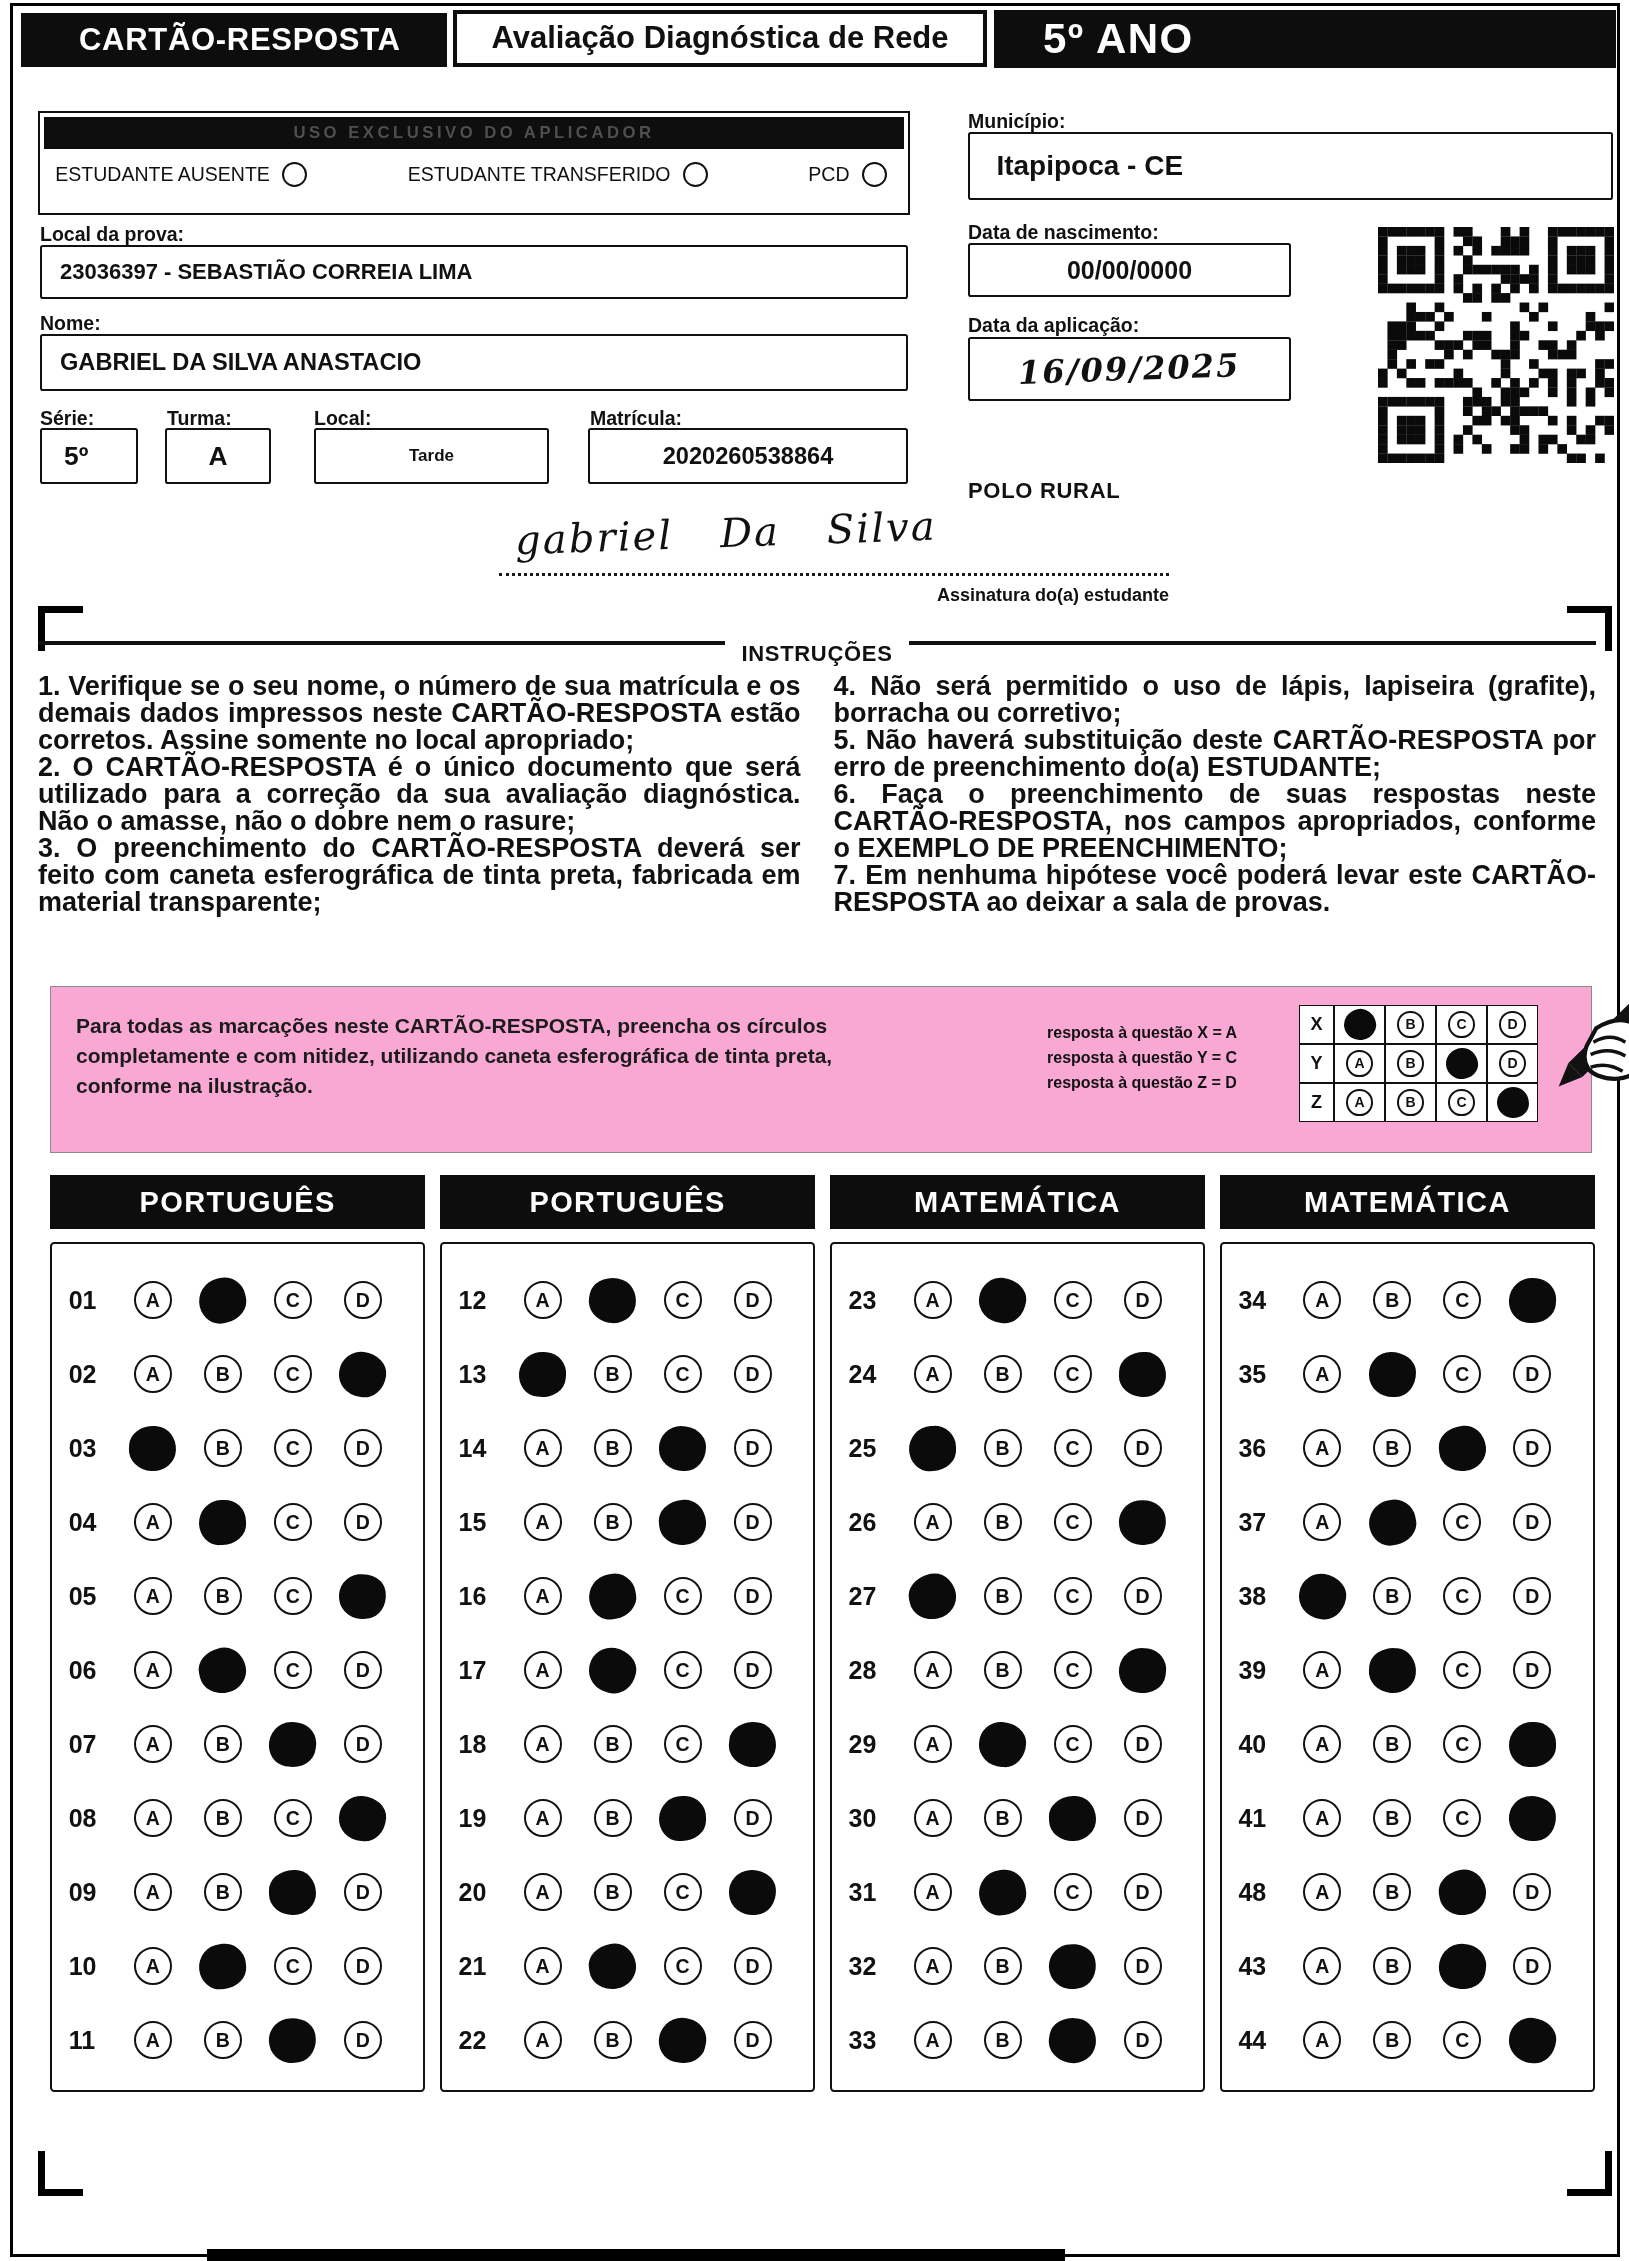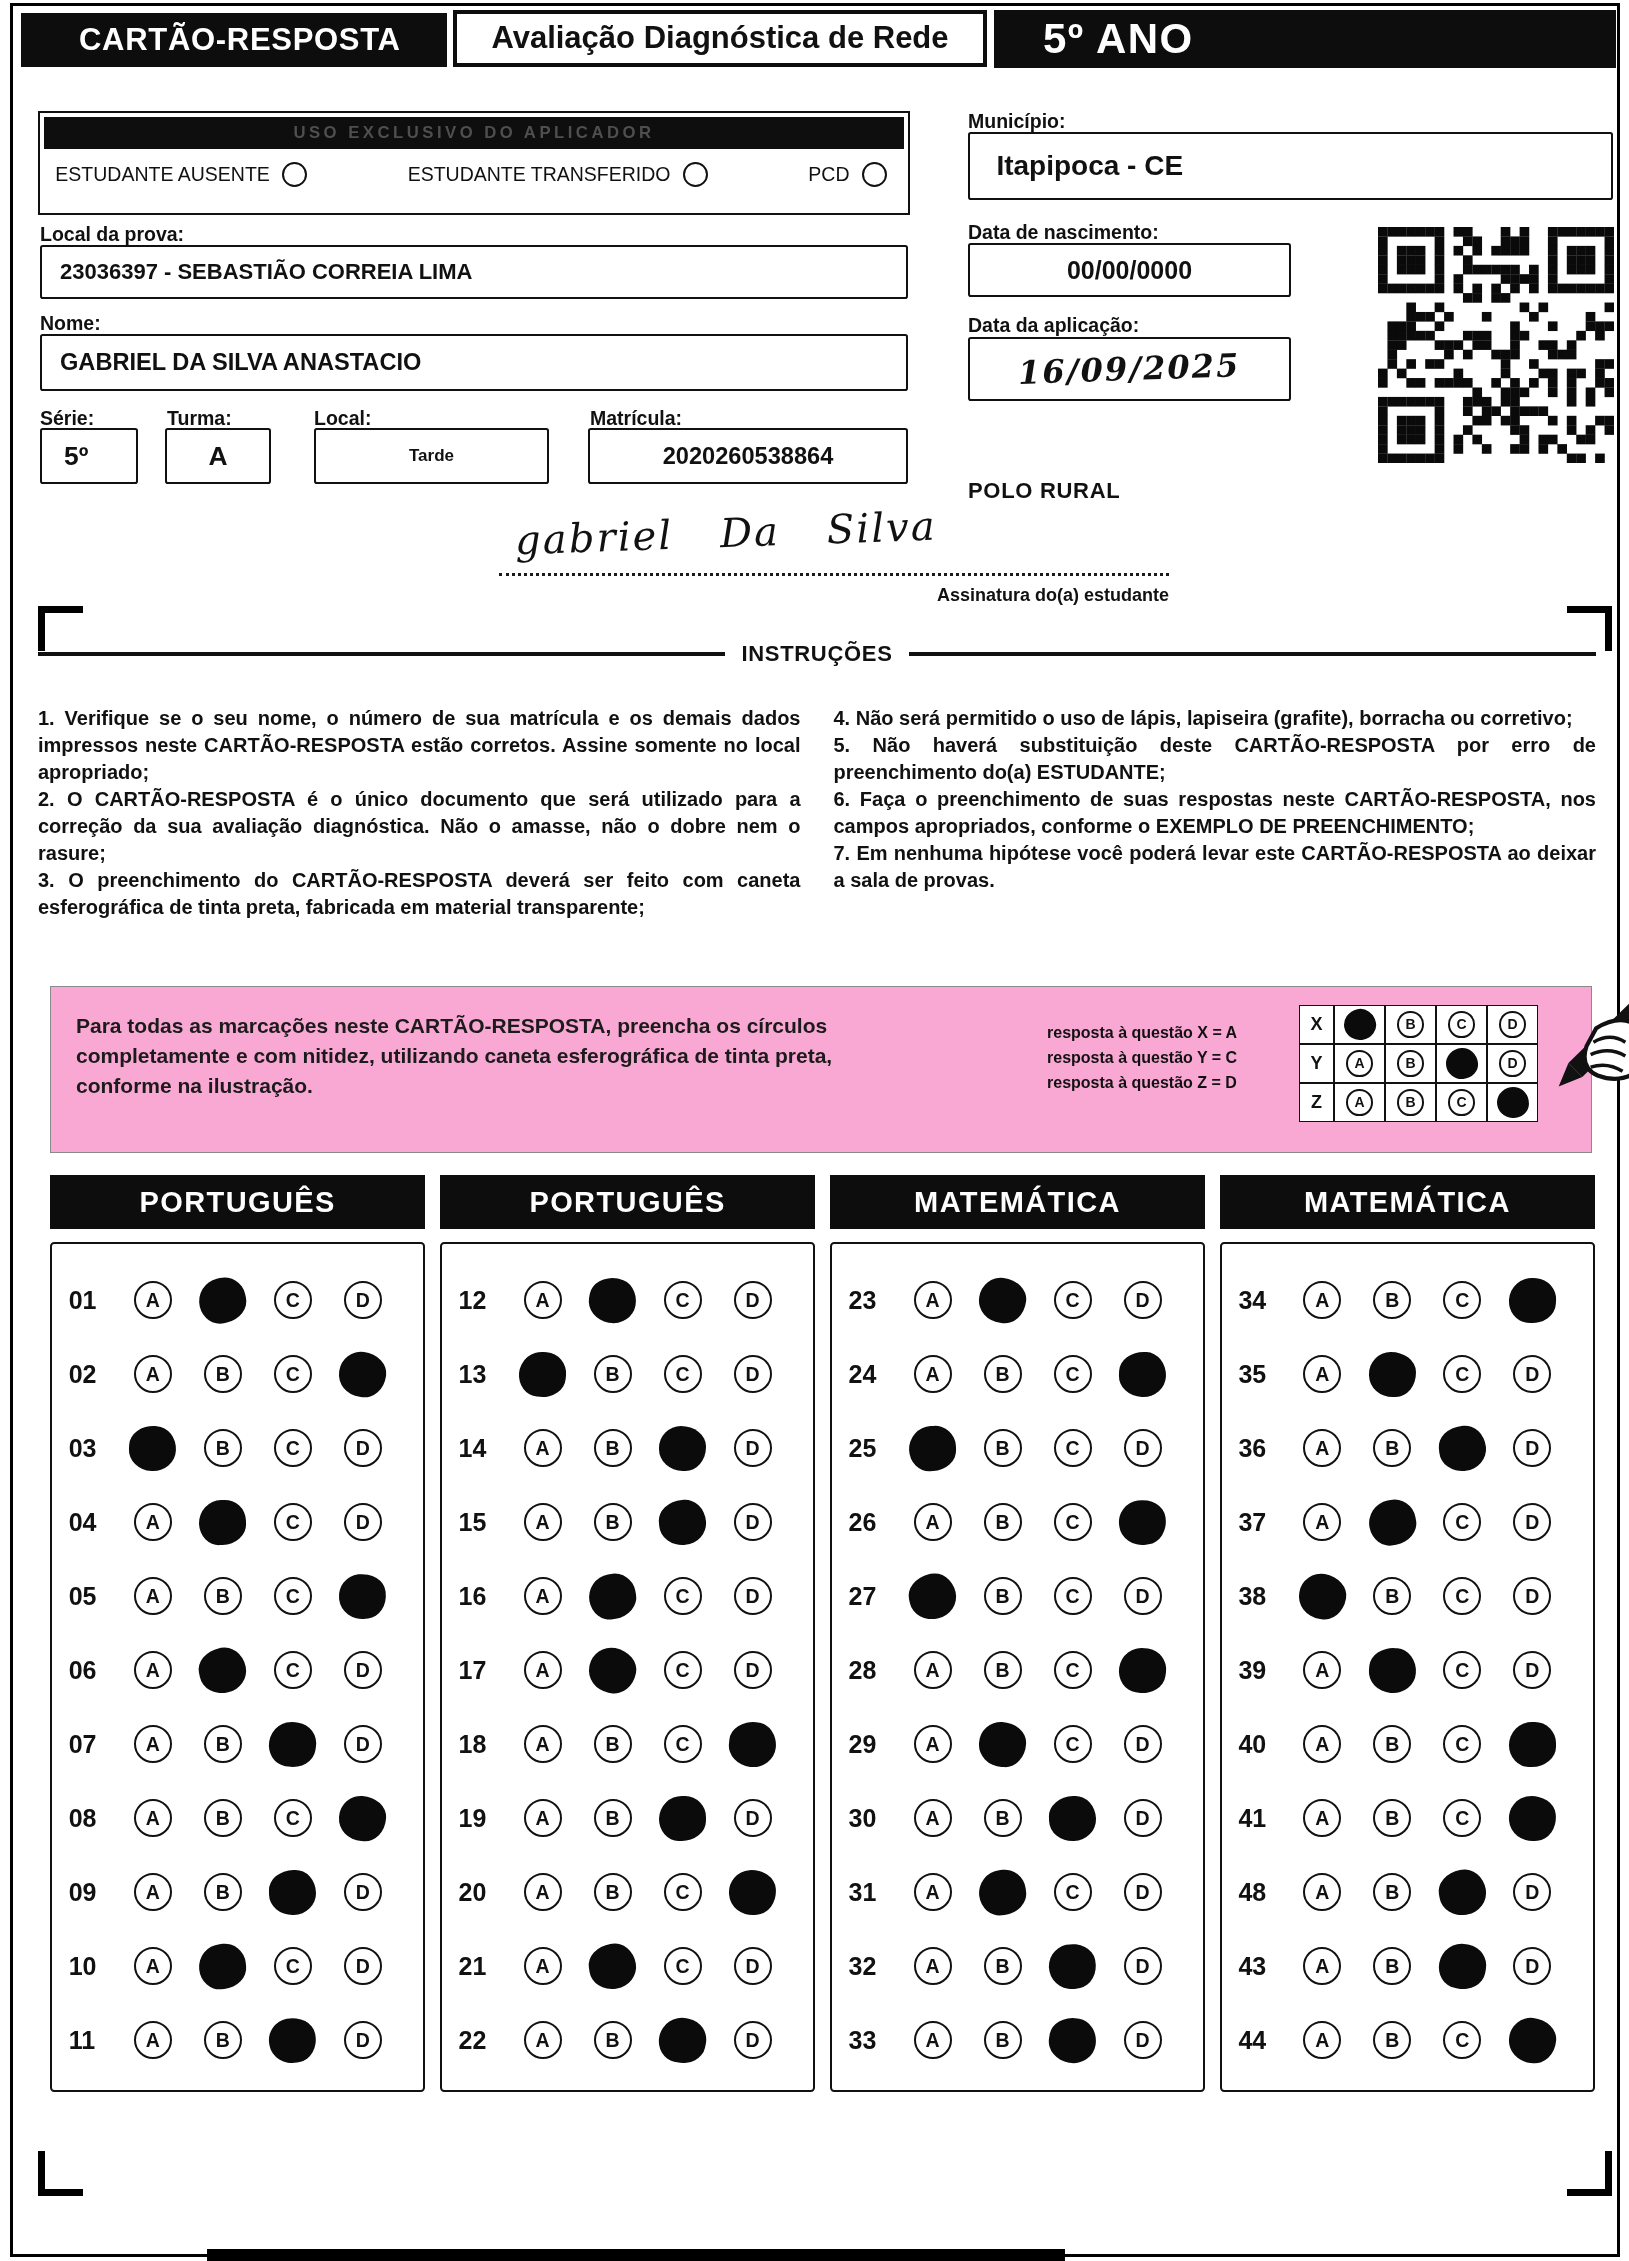--- a/index.html
+++ b/index.html
@@ -66,25 +66,25 @@
   #sig-label { left: 499px; top: 585px; width: 670px; text-align: right; font-size: 18px; font-weight: bold; }
 
   
   .corner { width: 45px; height: 45px; }
   #c-tl { left: 38px;  top: 606px;  border-top: 7.6px solid #000;    border-left: 7.6px solid #000; }
   #c-tr { left: 1567px; top: 606px; border-top: 7.6px solid #000;    border-right: 7.6px solid #000; }
   #c-bl { left: 38px;  top: 2151px; border-bottom: 7.6px solid #000; border-left: 7.6px solid #000; }
   #c-br { left: 1567px; top: 2151px; border-bottom: 7.6px solid #000; border-right: 7.6px solid #000; }
 
   
-  #instr-head { left: 38px; top: 641px; width: 1558px; display: flex; align-items: center; gap: 16px; }
+  #instr-head { left: 38px; top: 641px; width: 1558px; display: flex; gap: 16px; }
   .instr-line { flex: 1; border-top: 4.9px solid #111; height: 0; }
   #instr-title { font-size: 22px; font-weight: bold; letter-spacing: 0.7px; }
   #instr-cols { left: 38px; top: 673px; width: 1558px; display: flex; gap: 33px; }
-  .instr-col { flex: 1; font-size: 20px; font-weight: bold; line-height: 27px; text-align: justify; margin-top: 32px; }
+  .instr-col { flex: 1; font-size: 27px; font-weight: bold; line-height: 27px; text-align: justify; }
   .instr-col p { margin: 0; }
 
   
   #ex-box { left: 50px; top: 986px; width: 1542px; height: 167px; border: 1.4px solid #8a8a8a; background: #f9a8d4; }
   #ex-text { left: 25px; top: 23.6px; width: 841px; font-size: 21px; font-weight: bold; line-height: 30px; color: #1b1b1b; }
   #ex-notes { left: 996px; top: 33px; font-size: 16px; font-weight: bold; line-height: 25px; }
   #ex-grid { left: 1248px; top: 18px; }
   .ex-row { display: flex; }
   .ex-cell { width: 51px; height: 39px; border: 1.4px solid #111; background: #fff;
     display: flex; align-items: center; justify-content: center; }

